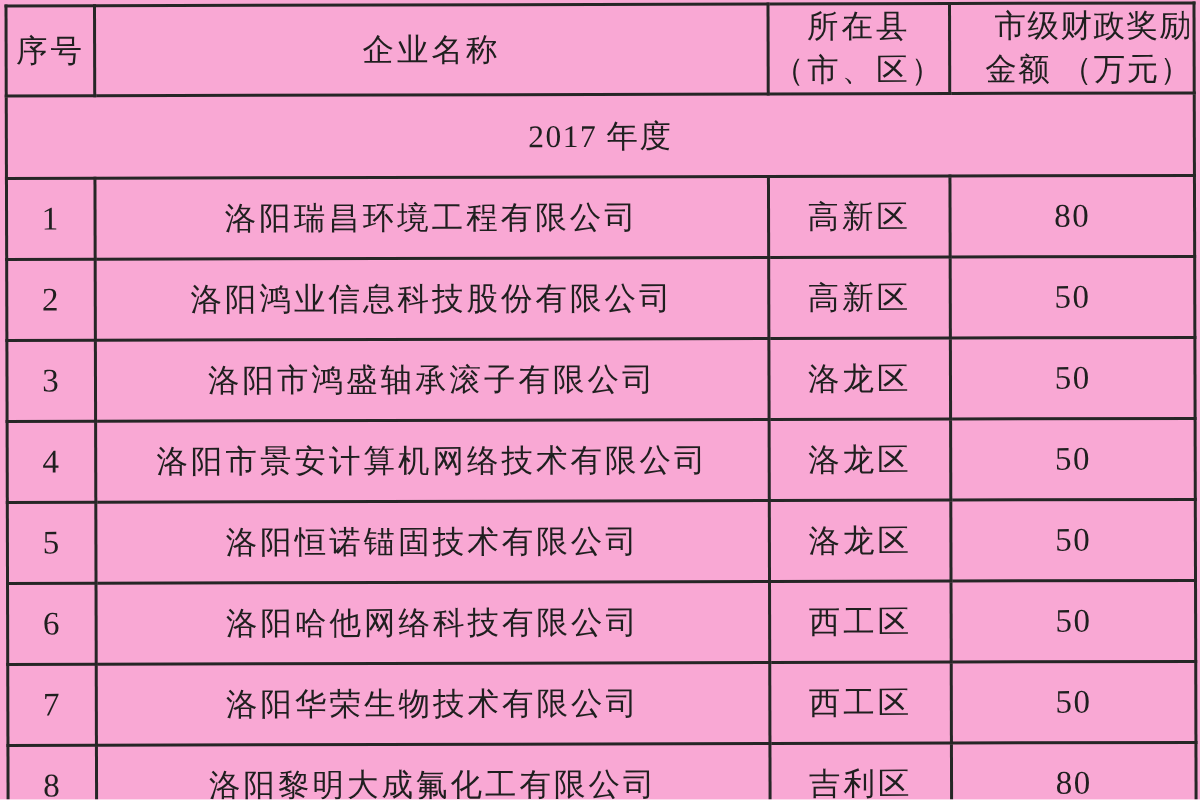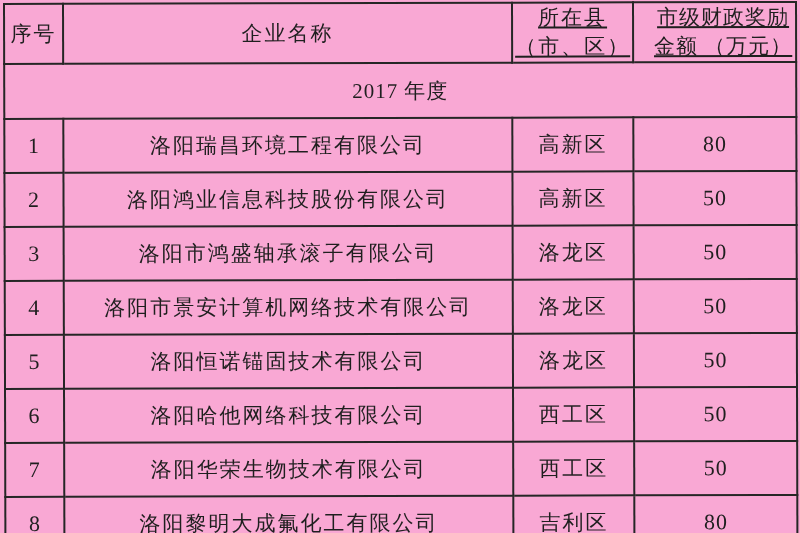--- a/index.html
+++ b/index.html
@@ -34,22 +34,22 @@
     line-height: 28px;
     overflow: hidden;
     white-space: nowrap;
   }
   .col-no      { width: 59px; }
   .col-company { width: 449px; }
   .col-district{ width: 121px; }
   .col-amount  { width: 163px; }
 
   .header-row th { height: 60px; }
-  .header-row th.two-line { line-height: 29px; text-decoration: underline; }
-  .header-row th.align-left { text-align: center; padding-left: 17px; letter-spacing: 1px; }
+  .header-row th.two-line { line-height: 29px; }
+  .header-row th.align-left { text-align: right; padding-left: 17px; letter-spacing: 1px; }
   .header-line { display: block; }
 
   .year-row td { height: 55px; font-size: 21px; letter-spacing: 1px; }
 
   .data-row td { height: 54px; }
   .data-row td.num {
     font-size: 22px;
     letter-spacing: 1px;
     font-family: "Liberation Serif", "DejaVu Serif", serif;
   }

